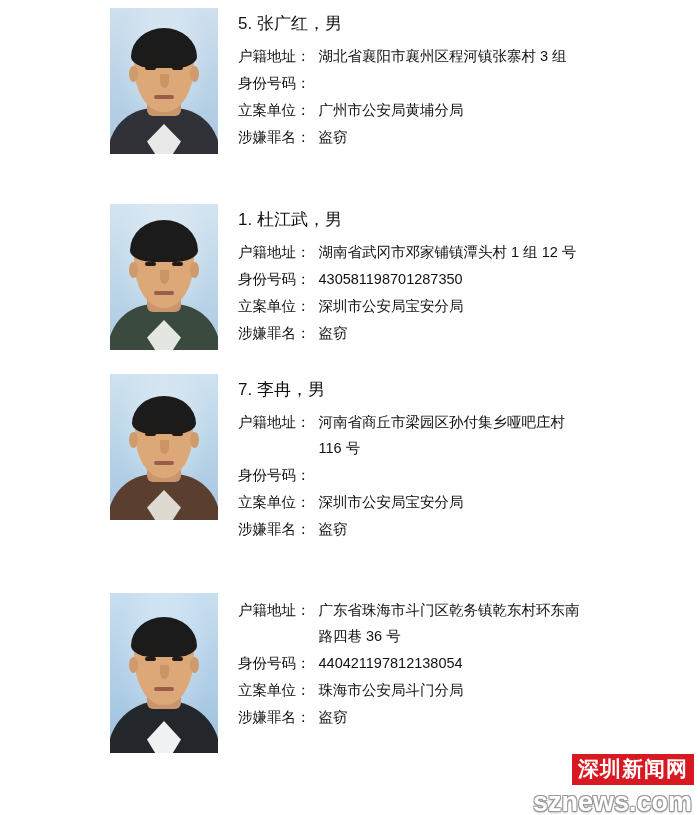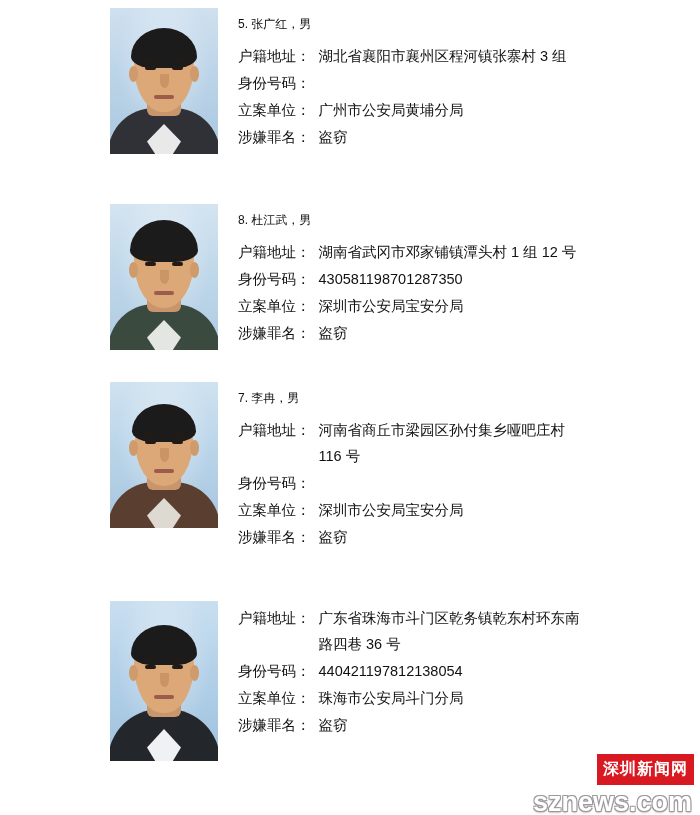--- a/index.html
+++ b/index.html
@@ -144,21 +144,21 @@
     background: #9d5b4b;
     border-radius: 3px;
   }
 
   .info {
     flex: 1 1 auto;
     padding-left: 18px;
     padding-top: 4px;
   }
   .name-line {
-    font-size: 12px;
+    font-size: 17px;
     line-height: 24px;
     margin-bottom: 7px;
     white-space: nowrap;
   }
   .field {
     display: flex;
     font-size: 14.5px;
     line-height: 26px;
     margin-bottom: 1px;
   }
@@ -177,21 +177,21 @@
     position: absolute;
     right: 6px;
     bottom: 6px;
     text-align: right;
     user-select: none;
   }
   .wm-cn {
     display: inline-block;
     background: #d81921;
     color: #ffffff;
-    font-size: 16px;
+    font-size: 21px;
     line-height: 28px;
     font-weight: bold;
     padding: 1px 6px 2px 6px;
     letter-spacing: 1px;
   }
   .wm-en {
     display: block;
     color: #ffffff;
     font-size: 27px;
     line-height: 30px;
@@ -264,41 +264,41 @@
         <div class="hair" style="top:16px;height:42px;width:68px;"></div>
         <div class="brow-l"></div>
           <div class="brow-r"></div>
         <div class="eye-l"></div>
           <div class="eye-r"></div>
         <div class="nose"></div>
         <div class="mouth"></div>
       </div>
     </div>
     <div class="info">
-      <div class="name-line">8. 杜江武，男</div>
+      <div class="name-line">1. 杜江武，男</div>
       <div class="field wide">
         <span class="label">户籍地址：</span>
         <span class="value">湖南省武冈市邓家铺镇潭头村 1 组 12 号</span>
       </div>
       <div class="field">
         <span class="label">身份号码：</span>
         <span class="value">430581198701287350</span>
       </div>
       <div class="field">
         <span class="label">立案单位：</span>
         <span class="value">深圳市公安局宝安分局</span>
       </div>
       <div class="field">
         <span class="label">涉嫌罪名：</span>
         <span class="value">盗窃</span>
       </div>
     </div>
   </div>
 
-  <div class="entry" style="margin-top:32px;">
+  <div class="entry" style="margin-top:24px;">
     <div class="photo-wrap">
       <div class="photo" style="background:linear-gradient(to bottom,#cfe2f0 0%,#bad5e9 45%,#a6c5df 100%);">
         <div class="bg2"></div>
         <div class="shoulders" style="background:#5a3f30;"></div>
         <div class="neck"></div>
         <div class="collar" style="background:#dedad2;"></div>
         <div class="face" style="top:30px;height:74px;width:58px;"></div>
         <div class="ear-l"></div>
           <div class="ear-r"></div>
         <div class="hair" style="top:22px;height:38px;width:64px;"></div>

